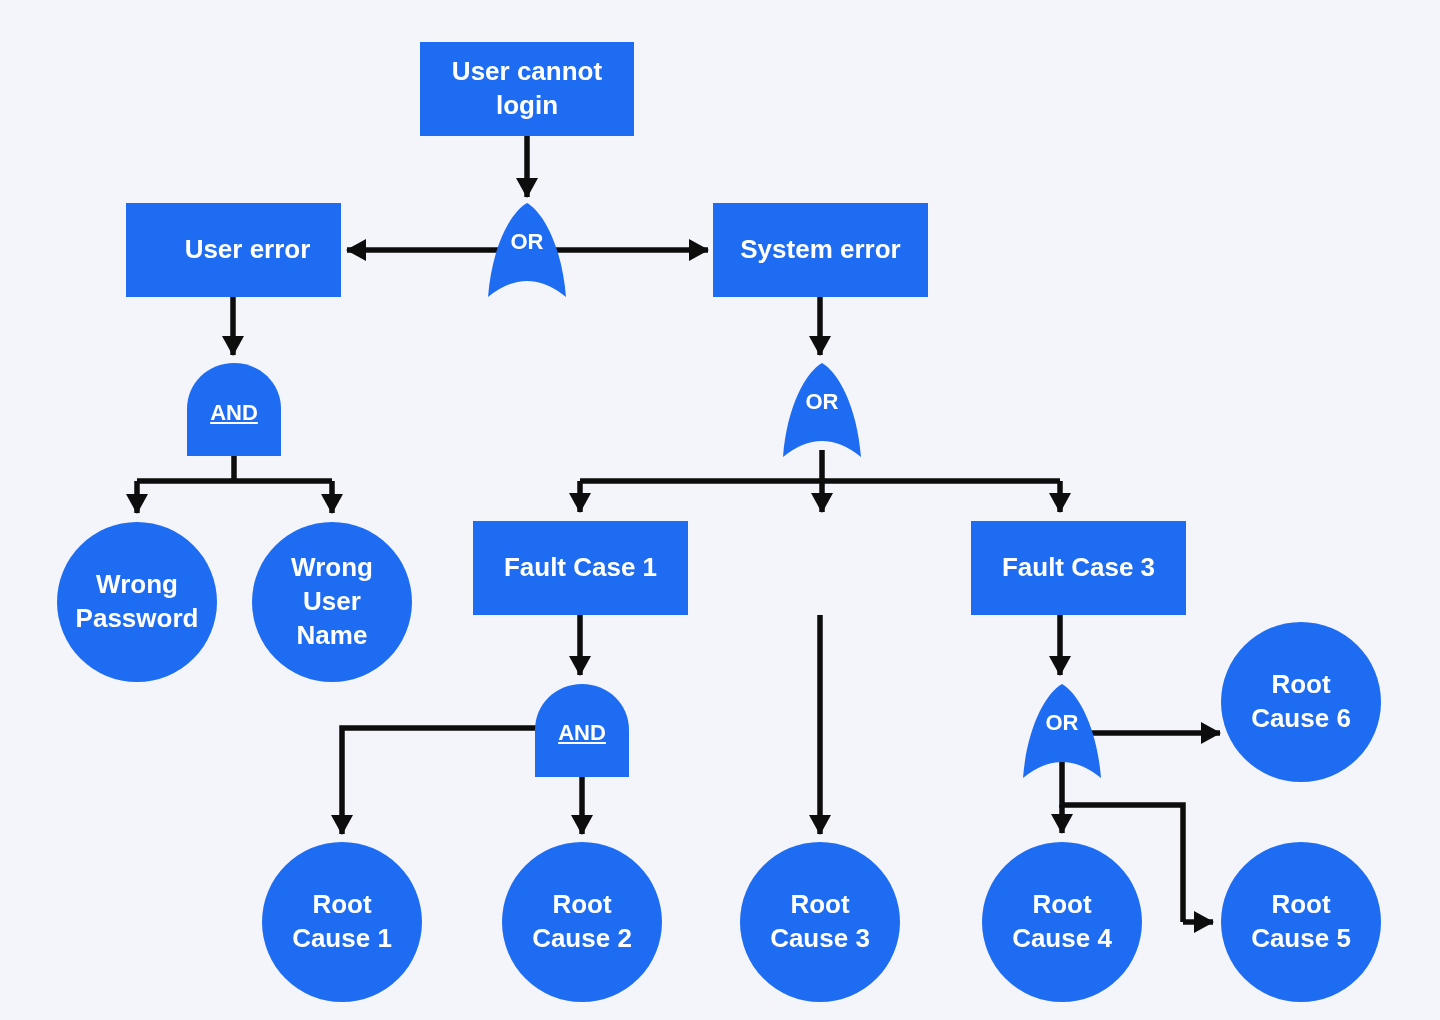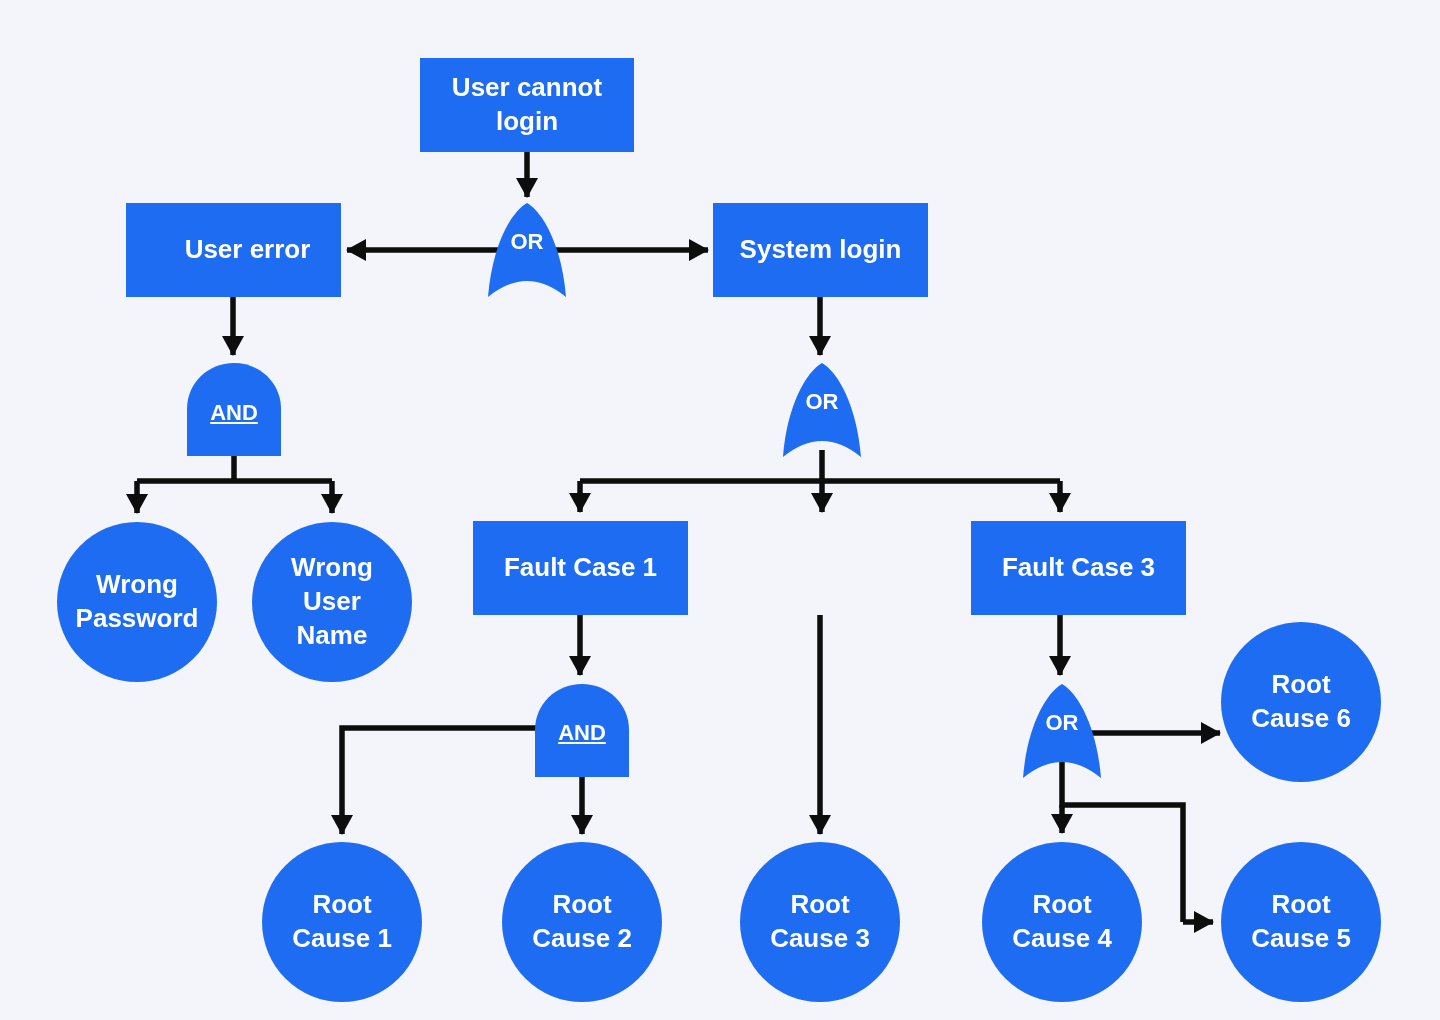--- a/index.html
+++ b/index.html
@@ -106,24 +106,24 @@
     <path class="wire" marker-end="url(#ah)" d="M1062 805 V833"></path>
     <path class="wire" marker-end="url(#ah)" d="M1183 922 H1213"></path>
 
     <path class="gate" transform="translate(487,202)" d="M40 1 C 24 10, 5 44, 1 95 Q 40 63 79 95 C 75 44, 56 10, 40 1 Z"></path>
     <path class="gate" transform="translate(186,362)" d="M1 94 L1 47 C 1 21, 22 1, 48 1 C 74 1, 95 21, 95 47 L95 94 Z"></path>
     <path class="gate" transform="translate(782,362)" d="M40 1 C 24 10, 5 44, 1 95 Q 40 63 79 95 C 75 44, 56 10, 40 1 Z"></path>
     <path class="gate" transform="translate(534,683)" d="M1 94 L1 47 C 1 21, 22 1, 48 1 C 74 1, 95 21, 95 47 L95 94 Z"></path>
     <path class="gate" transform="translate(1022,683)" d="M40 1 C 24 10, 5 44, 1 95 Q 40 63 79 95 C 75 44, 56 10, 40 1 Z"></path>
   </svg>
 
-  <div class="node rect" style="left:420px; top:42px; width:214px;margin-top:16px;">User cannot
+  <div class="node rect" style="left:420px; top:42px; width:214px;">User cannot
 login</div>
   <div class="node rect" style="left:126px; top:203px;padding-left:28px;">User error</div>
-  <div class="node rect" style="left:713px; top:203px;">System login</div>
+  <div class="node rect" style="left:713px; top:203px;">System error</div>
   <div class="node rect" style="left:473px; top:521px;">Fault Case 1</div>
   <div class="node rect" style="left:971px; top:521px;">Fault Case 3</div>
 
   <div class="node circle" style="left:57px; top:522px;">Wrong
 Password</div>
   <div class="node circle" style="left:252px; top:522px;">Wrong
 User
 Name</div>
   <div class="node circle" style="left:262px; top:842px;">Root
 Cause 1</div>

